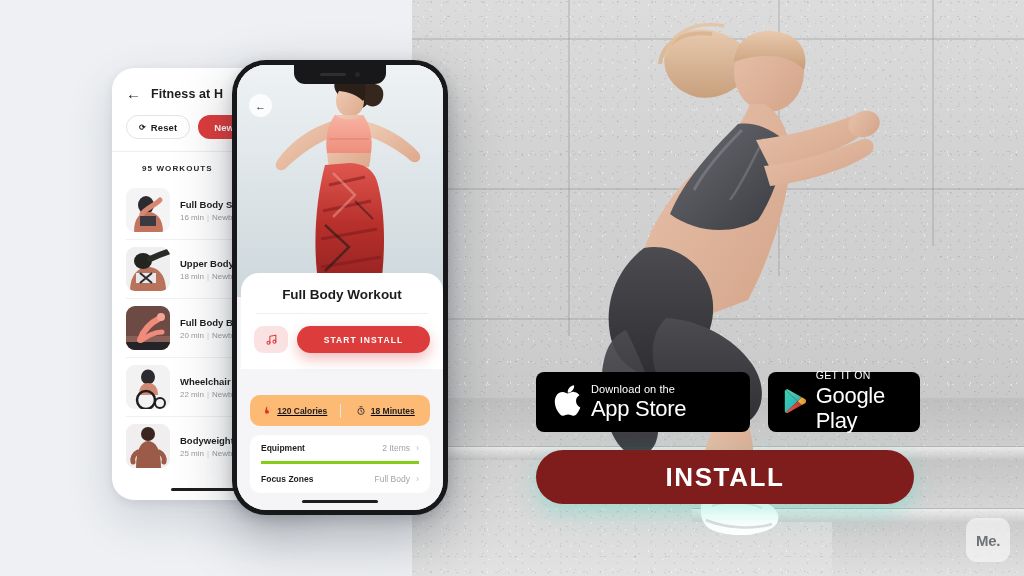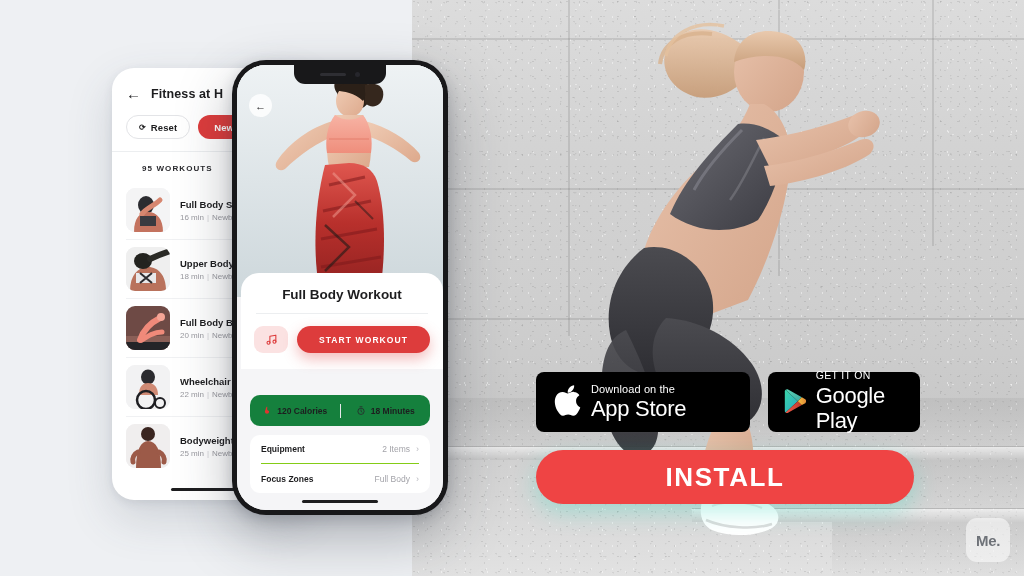--- a/index.html
+++ b/index.html
@@ -137,29 +137,29 @@
     flex:1; height:27px; border-radius:14px; background:#dd3c3c; color:#fff;
     display:flex; align-items:center; justify-content:center;
     font-size:8.5px; font-weight:700; letter-spacing:1.1px;
     box-shadow:0 6px 14px rgba(221,60,60,.34);
   }
 
   
   .pr-body { position:absolute; left:0; right:0; top:320px; bottom:0;
              background:#f5f5f7; padding:10px 13px 0 13px; z-index:3; }
   .pr-stats {
-    height:31px; background:#15803d; border-radius:10px;
-    display:flex; align-items:center; justify-content:center;
+    height:31px; background:#fdba74; border-radius:10px;
+    display:flex; align-items:center; justify-content:center;text-decoration:underline;
   }
   .stat { flex:1; display:flex; align-items:center; justify-content:center; gap:5px;
           font-size:8.5px; font-weight:700; color:#1d1d1f; white-space:nowrap; }
   .stat-div { width:1px; height:14px; background:#e6e7ea; }
   .pr-rows { margin-top:9px; background:#fff; border-radius:10px; padding:0 11px; }
   .drow { display:flex; align-items:center; justify-content:space-between;
-          height:29px; border-bottom:1px solid #84cc16; }
+          height:29px; border-bottom:3px solid #84cc16; }
   .drow:last-child { border-bottom:none; }
   .dlabel { font-size:8.5px; font-weight:700; color:#1d1d1f; }
   .dright { display:flex; align-items:center; gap:6px; }
   .dvalue { font-size:8.5px; color:#a3a3a9; }
   .dchev { font-size:9px; color:#b8b8be; }
   .pr-home { position:absolute; left:50%; transform:translateX(-50%); bottom:7px;
              width:76px; height:3px; border-radius:2px; background:#1d1d1f; z-index:7; }
 
   
   .badges { position:absolute; left:536px; top:372px; display:flex; gap:18px; }
@@ -170,21 +170,21 @@
   .badge-apple { width:214px; }
   .badge-google { width:152px; }
   .badge-txt .l1 { font-size:11px; letter-spacing:.1px; line-height:1.1; }
   .badge-txt .l2 { font-size:22px; font-weight:400; letter-spacing:-.3px; line-height:1.15;
                    margin-top:1px; }
   .badge-google .badge-txt .l1 { font-size:10.5px; letter-spacing:.3px; }
 
   
   .install {
     position:absolute; left:536px; top:450px; width:378px; height:54px;
-    border-radius:27px; background:#ef4444; color:#fff;
+    border-radius:27px; background:#7f1d1d; color:#fff;
     display:flex; align-items:center; justify-content:center;
     font-size:26px; font-weight:700; letter-spacing:1.6px;
     box-shadow:0 8px 22px rgba(62,217,192,.35);
   }
 
   
   .watermark {
     position:absolute; right:14px; bottom:14px; width:44px; height:44px;
     border-radius:11px; background:rgba(255,255,255,.55);
     display:flex; align-items:center; justify-content:center;
@@ -456,21 +456,21 @@
         <div class="pr-sep"></div>
         <div class="pr-cta-row">
           <div class="pr-music">
             <svg width="13" height="13" viewBox="0 0 24 24">
               <path d="M9 18V6l11-2v12" stroke="#dd3c3c" stroke-width="2" fill="none" stroke-linecap="round" stroke-linejoin="round"></path>
               <circle cx="6.5" cy="18" r="2.8" fill="none" stroke="#dd3c3c" stroke-width="2"></circle>
               <circle cx="17.5" cy="16" r="2.8" fill="none" stroke="#dd3c3c" stroke-width="2"></circle>
             </svg>
           </div>
           <div class="pr-start">
-            <span>START WORKOUT</span>
+            <span>START INSTALL</span>
           </div>
         </div>
       </div>
 
       <div class="pr-body">
         <div class="pr-stats">
           <div class="stat">
             <svg width="10" height="11" viewBox="0 0 24 24">
               <path d="M12 2c2 4-1 6 1 9 1.5 2 4 1 4 4a5 5 0 01-10 0c0-3 2-4 2-7 0-3 3-4 3-6z" fill="#e0342f"></path>
             </svg>

